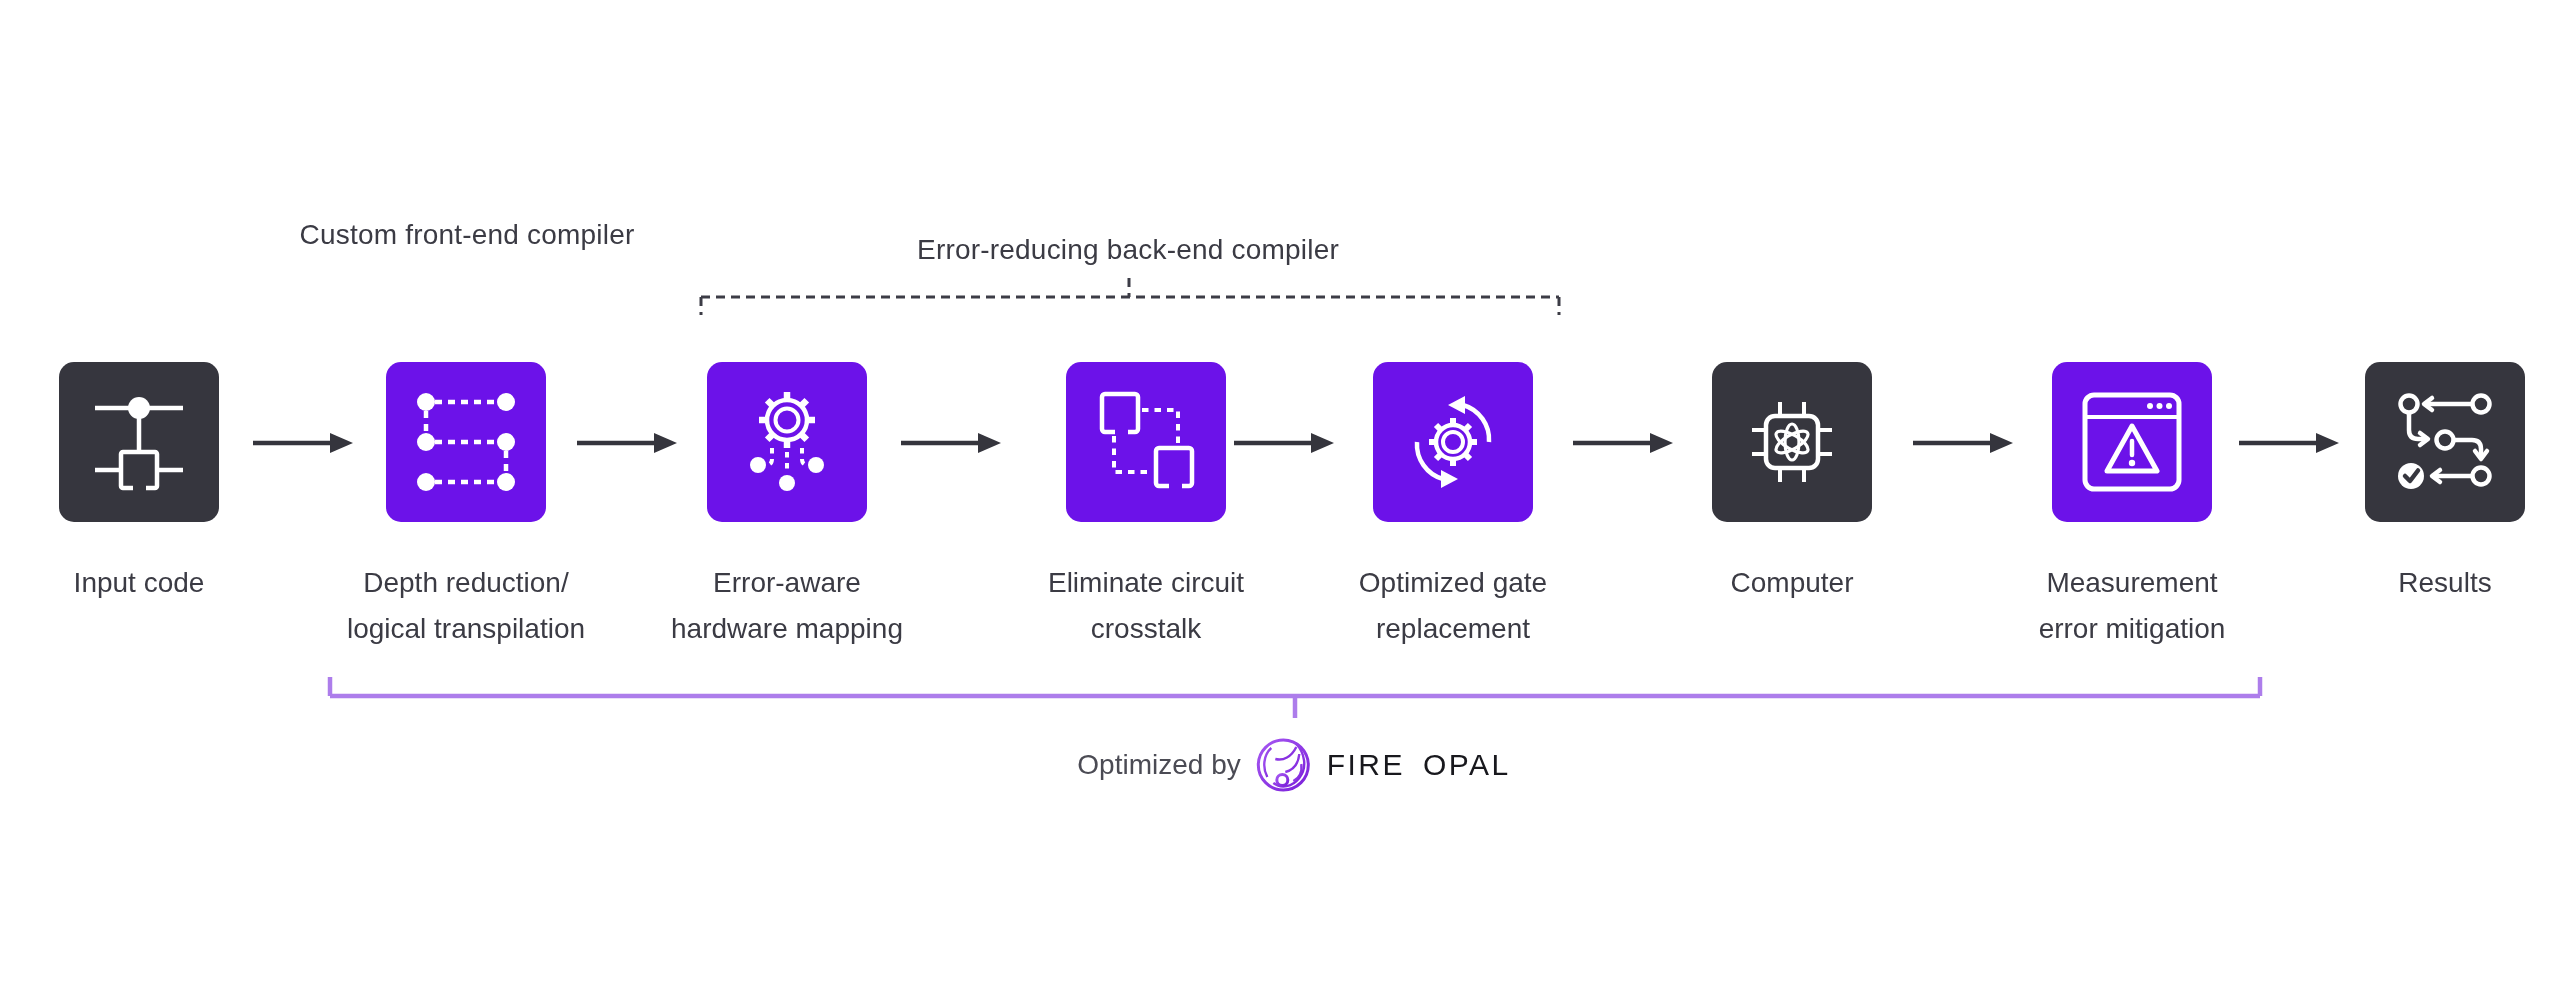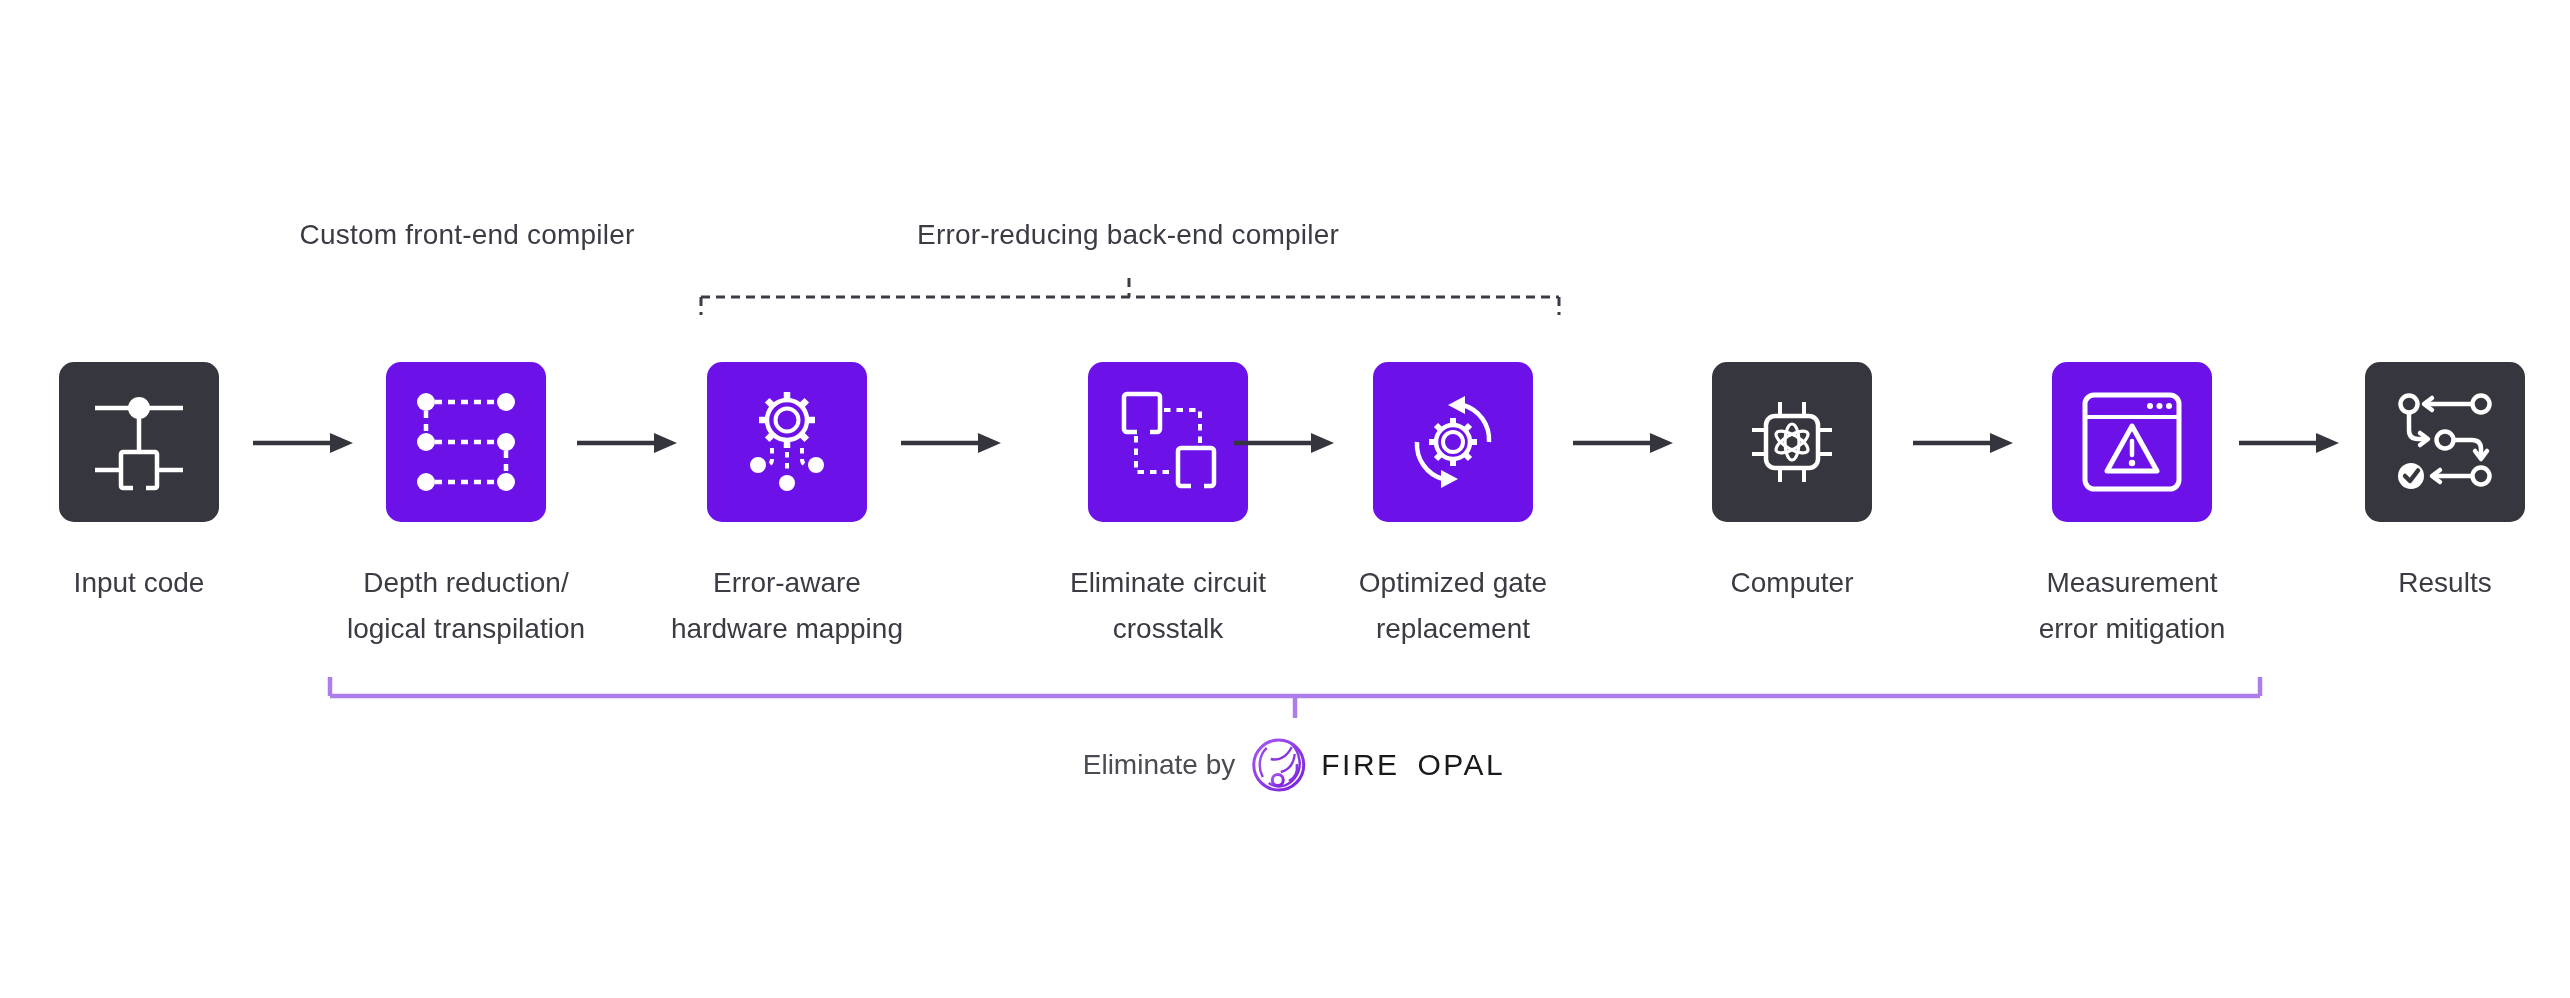--- a/index.html
+++ b/index.html
@@ -3,21 +3,21 @@
 <meta charset="utf-8">
 <style>
   html,body{margin:0;padding:0;background:#ffffff;}
   body{font-family:"Liberation Sans", sans-serif;}
   .canvas{position:relative;width:2570px;height:998px;background:#ffffff;overflow:hidden;}
 
   
   .section-label{position:absolute;top:219px;transform:translateX(-50%);
     font-size:28px;color:#3b3b44;white-space:nowrap;letter-spacing:.2px;text-align:right;}
   .front-end-label{left:467px;}
-  .back-end-label{left:1128px;}
+  .back-end-label{left:1128px;margin-top:15px;}
 
   .dashed-bracket{position:absolute;left:699px;top:274px;}
 
   
   .station{position:absolute;top:362px;width:320px;display:flex;
     flex-direction:column;align-items:center;}
   .box{width:160px;height:160px;border-radius:15px;display:flex;
     align-items:center;justify-content:center;}
   .box.dark{background:#36363e;}
   .box.purple{background:#6c12e9;}
@@ -141,21 +141,21 @@
       <span>Error-aware</span>
       <span>hardware mapping</span>
     </div>
   </div>
 
   <svg class="arrow" style="left:898px" width="104" height="26" viewBox="0 0 104 26">
     <line x1="3" y1="13" x2="82" y2="13" stroke="#35353d" stroke-width="4.5"></line>
     <polygon points="80,3 103,13 80,23" fill="#35353d"></polygon>
   </svg>
 
-  <div class="station" style="left:1008px">
+  <div class="station" style="left:986px">
     <div class="box purple">
       <svg width="104" height="104" viewBox="0 0 104 104">
         <g stroke="#fff" fill="none">
           <g stroke-width="4" stroke-dasharray="6.5 6">
             <path d="M48,20 H84 V56"></path>
             <path d="M20,46 V82 H58"></path>
           </g>
           <rect x="8" y="4" width="36" height="38" rx="3" stroke-width="4.5"></rect>
           <rect x="62" y="58" width="36" height="38" rx="3" stroke-width="4.5"></rect>
         </g>
@@ -302,21 +302,21 @@
   <svg class="auto-bracket" width="1936" height="48" viewBox="0 0 1936 48">
     <g stroke="#ad7deb" stroke-width="4.5" fill="none">
       <path d="M3,3 V22"></path>
       <path d="M3,22 H1933"></path>
       <path d="M1933,3 V22"></path>
       <path d="M968,22 V44"></path>
     </g>
   </svg>
 
   <div class="footer">
-    <span class="automated-by">Eliminate by</span>
+    <span class="automated-by">Optimized by</span>
     <svg width="56" height="56" viewBox="0 0 56 56">
       <defs>
         <linearGradient id="og" x1="0" y1="0" x2="1" y2="1">
           <stop offset="0" stop-color="#a658f2"></stop>
           <stop offset="1" stop-color="#7a1fd9"></stop>
         </linearGradient>
       </defs>
       <g stroke="url(#og)" fill="none">
         <circle cx="28" cy="28" r="25" stroke-width="3"></circle>
         <path d="M40,6 C50,16 52,31 44,41 C37,50 26,52 18,46" stroke-width="2.4"></path>

